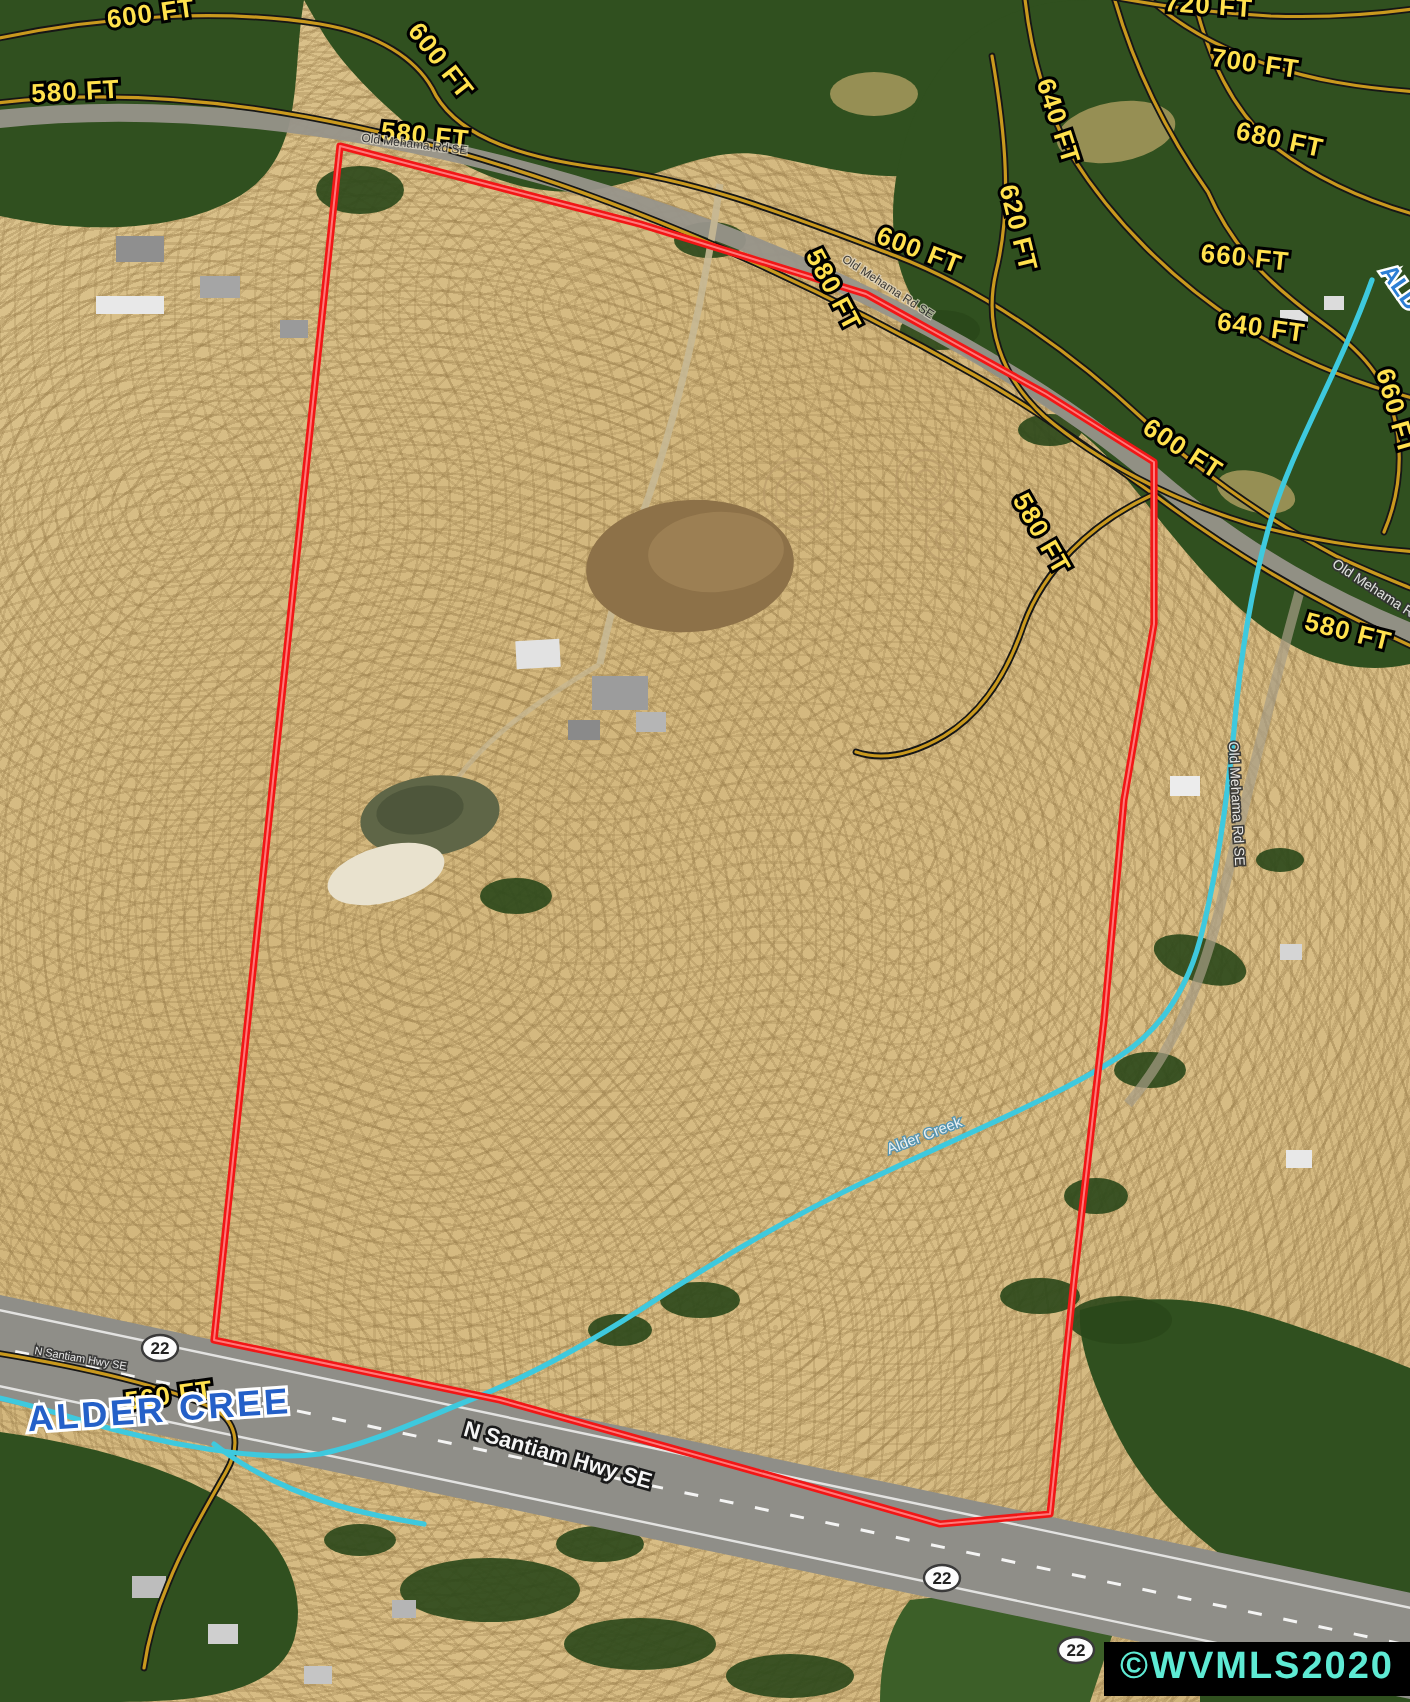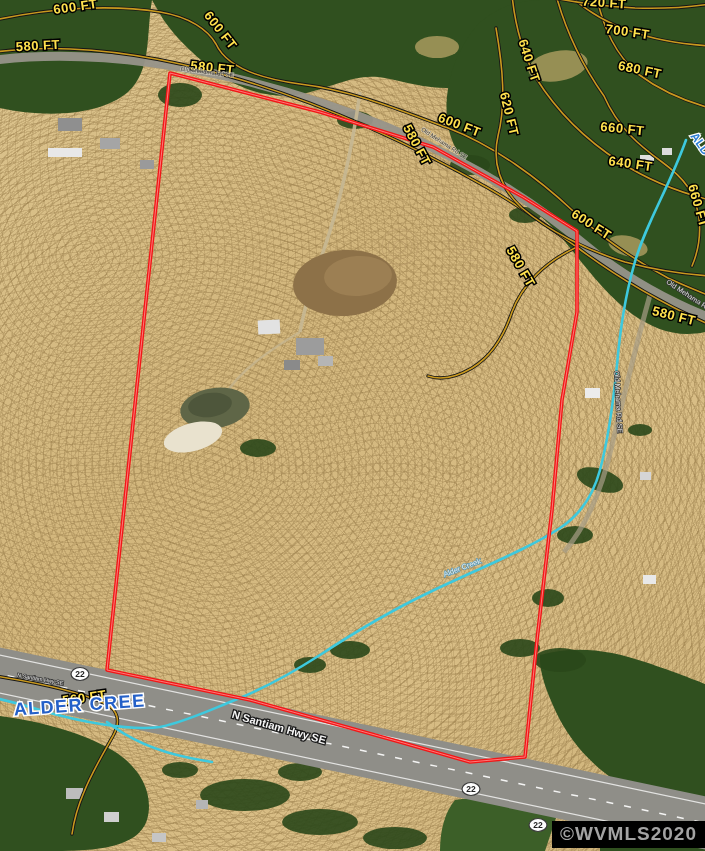--- a/index.html
+++ b/index.html
@@ -47,21 +47,21 @@
   .hwy{stroke:#8f8e88;stroke-width:52;fill:none;}
   .hwyedge{stroke:#fff;stroke-width:1.2;fill:none;opacity:.75;}
   .hwydash{stroke:#fff;stroke-width:1.5;stroke-dasharray:7 11;fill:none;opacity:.9;}
   
   .creek{stroke:#3ec9de;stroke-width:2.6;fill:none;stroke-linecap:round;}
   .bound{stroke:#f21616;stroke-width:3.6;fill:none;stroke-linejoin:round;}
   .boundin{stroke:#ff8585;stroke-width:1;fill:none;stroke-linejoin:round;opacity:.9;}
   .ring{stroke:#b89a68;fill:none;stroke-width:1;opacity:.7;}
   .shield-oval{fill:#fdfdfd;stroke:#3a3a3a;stroke-width:1.2;}
   .shieldtext{font-weight:bold;font-size:8.5px;fill:#222;text-anchor:middle;}
-  .watermark{position:absolute;right:0;bottom:3px;background:#000;color:#a3a3a3;
+  .watermark{position:absolute;right:0;bottom:3px;background:#000;color:#5eead4;
              font-weight:bold;font-size:19px;letter-spacing:1px;padding:2px 8px 3px 8px;}
 </style>
 </head>
 <body>
 
 <div class="stage">
   <div class="field-base"></div>
 
   <svg width="705" height="851" viewBox="0 0 705 851">
     <defs>

